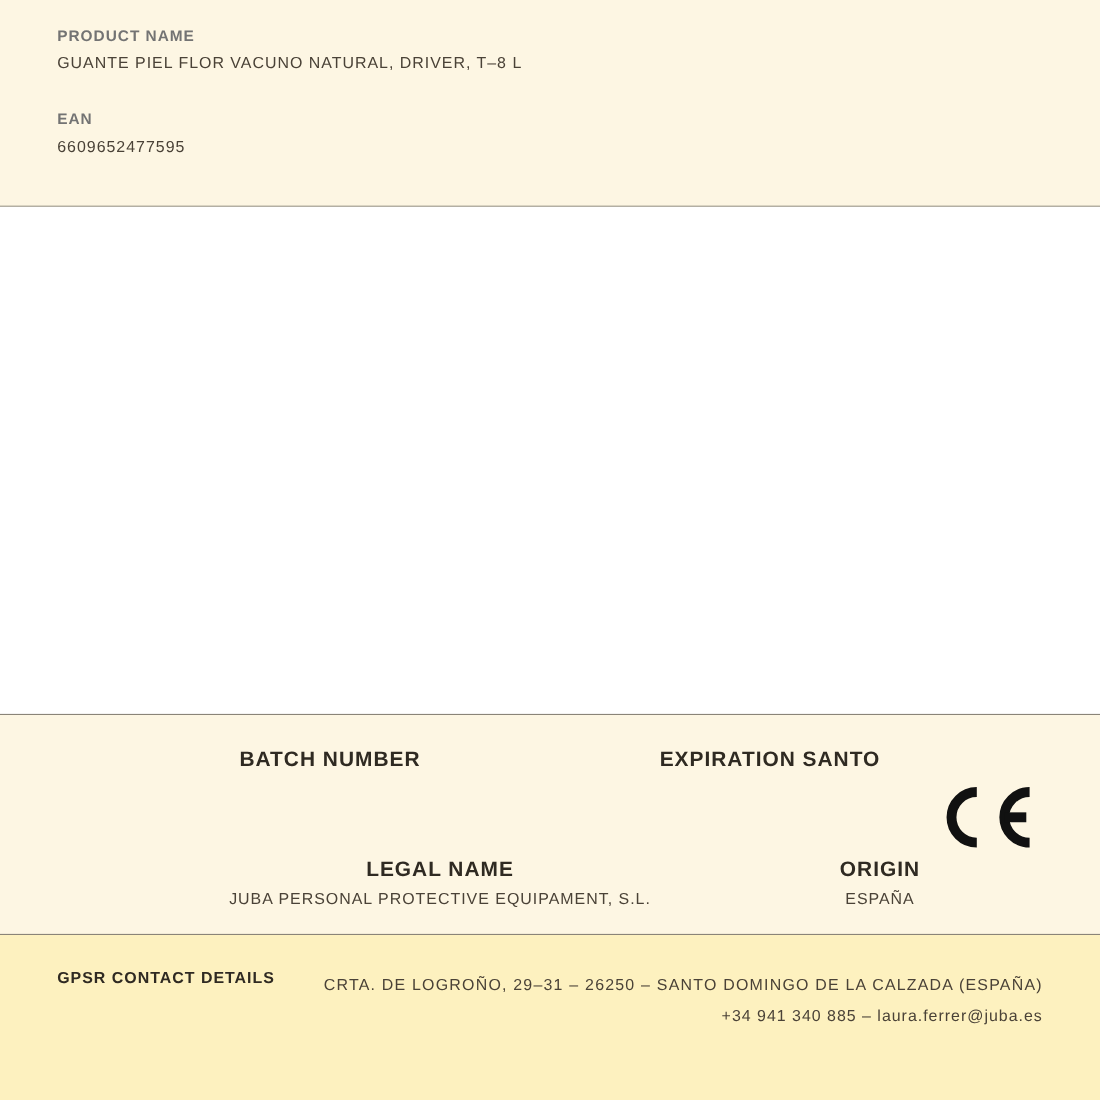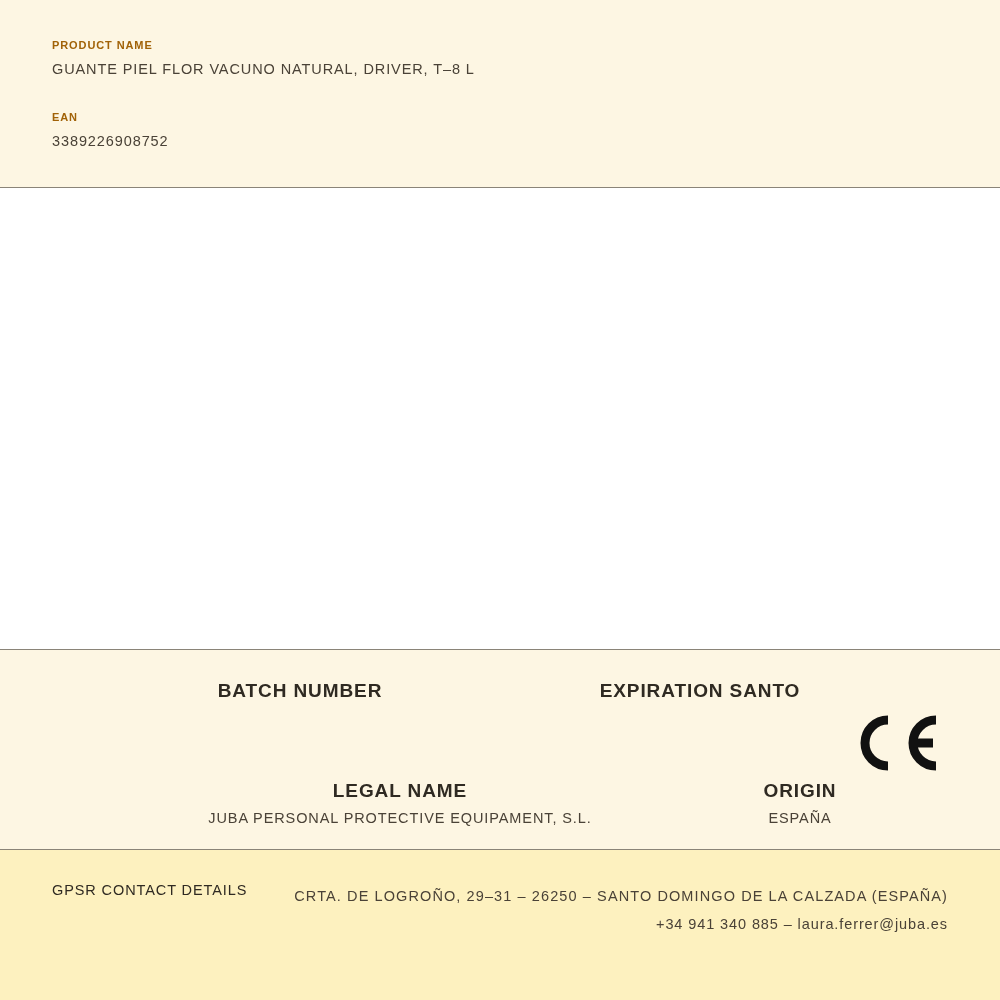--- a/index.html
+++ b/index.html
@@ -24,25 +24,25 @@
 
   
   .header {
     background: #fdf6e3;
     padding: 24px 52px 18px 52px;
     box-sizing: border-box;
     height: 188px;
     border-bottom: 1px solid #8a8478;
   }
   .field-label {
-    font-size: 11px;
+    font-size: 14px;
     font-weight: bold;
     letter-spacing: 0.9px;
-    color: #a16207;
-    margin: 15px 0 10px 0;
+    color: #737373;
+    margin: 0 0 10px 0;
   }
   .field-value {
     font-size: 14.5px;
     letter-spacing: 0.9px;
     color: #4a4237;
     margin: 0;
   }
   .field-block + .field-block {
     margin-top: 34px;
   }
@@ -101,21 +101,21 @@
   
   .footer {
     background: #fdf1bf;
     height: 150px;
     box-sizing: border-box;
     padding: 32px 52px 0 52px;
     position: relative;
   }
   .footer-label {
     font-size: 14.5px;
-    font-weight: normal;
+    font-weight: bold;
     letter-spacing: 0.9px;
     color: #2f2a22;
     position: absolute;
     left: 52px;
     top: 32px;
   }
   .footer-lines {
     text-align: right;
     font-size: 14.5px;
     letter-spacing: 0.9px;
@@ -129,21 +129,21 @@
 
 <div class="sheet">
 
   <div class="header">
     <div class="field-block">
       <p class="field-label">PRODUCT NAME</p>
       <p class="field-value">GUANTE PIEL FLOR VACUNO NATURAL, DRIVER, T–8 L</p>
     </div>
     <div class="field-block">
       <p class="field-label">EAN</p>
-      <p class="field-value">3389226908752</p>
+      <p class="field-value">6609652477595</p>
     </div>
   </div>
 
   <div class="body-blank"></div>
 
   <div class="mid">
     <div class="mid-row row-top">
       <div class="mid-col c1">
         <div class="mid-label">BATCH NUMBER</div>
         <div class="mid-value"></div>

